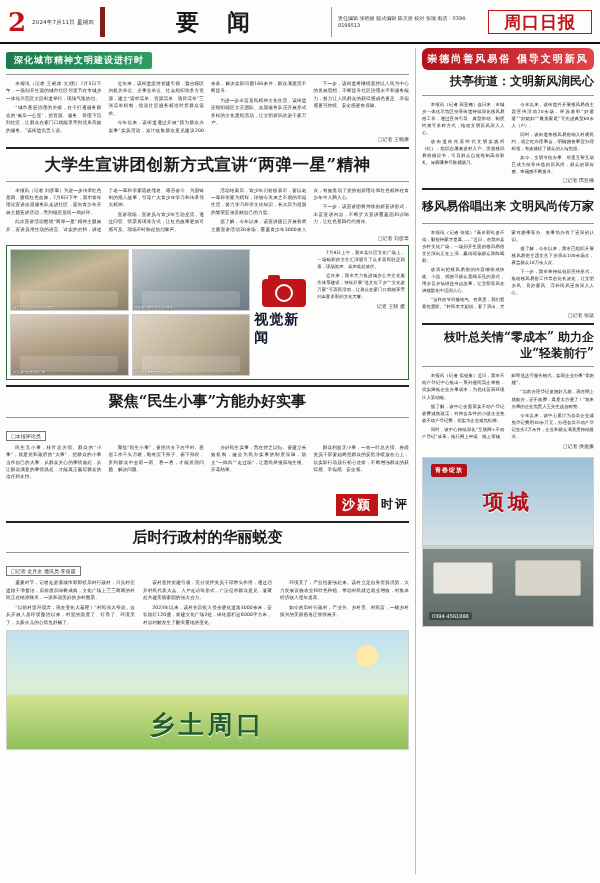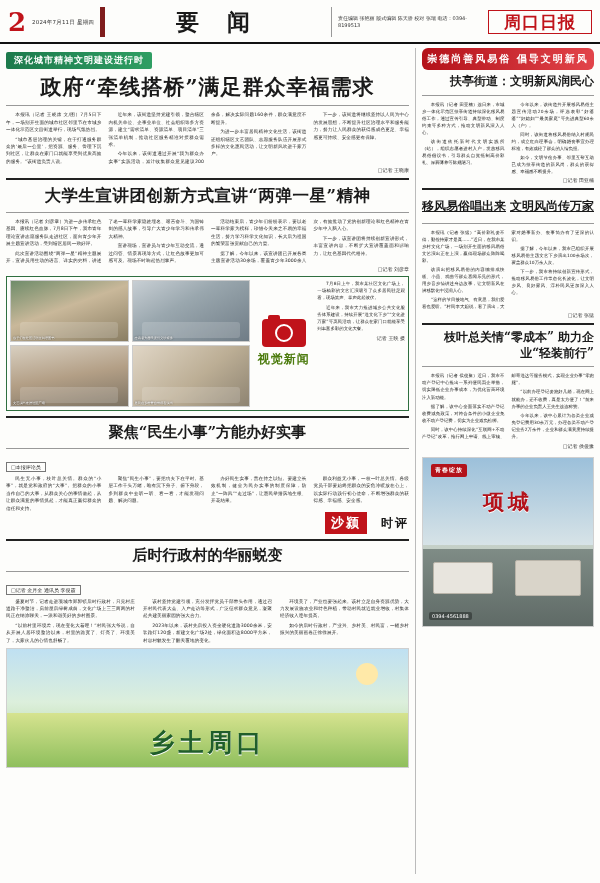--- a/index.html
+++ b/index.html
@@ -234,24 +234,24 @@
   }
   .camera-icon::after {
     content: "";
     position: absolute;
     left: 6px; top: -4px;
     width: 12px; height: 5px;
     background: #c0131a;
     border-radius: 2px 2px 0 0;
   }
   .visual-news {
-    font-size: 12px;
-    font-weight: bold;
-    font-family: "DejaVu Serif", "Liberation Serif", serif;
-    color: #4d7c0f;
+    font-size: 14px;
+    font-weight: bold;
+    font-family: "DejaVu Serif", "Liberation Serif", serif;
+    color: #0f172a;
     writing-mode: horizontal-tb;
     letter-spacing: 1px;
   }
   .photo-text {
     width: 92px;
     font-size: 4.4px;
     line-height: 1.6;
     text-align: justify;
     color: #262626;
   }
@@ -265,22 +265,22 @@
     font-size: 13px;
     font-weight: bold;
     font-family: "DejaVu Serif", "Liberation Serif", serif;
     padding: 2px 6px;
     letter-spacing: 2px;
   }
   .stamp-row {
     display: flex;
     align-items: center;
     justify-content: flex-end;
-    gap: 14px;
-    margin-top: 0;
+    gap: 3px;
+    margin-top: 13px;
   }
   .stamp-sub {
     font-size: 12px;
     font-weight: bold;
     font-family: "DejaVu Serif", "Liberation Serif", serif;
     letter-spacing: 2px;
   }
 
   
   .side-banner {
@@ -381,21 +381,20 @@
   </div>
 
   <div class="content">
 
     <div class="col-main">
 
       <div>
         <div style="text-align:left">
           <span class="kicker">深化城市精神文明建设进行时</span>
         </div>
-        <div class="headline-main">政府“牵线搭桥”满足群众幸福需求</div>
         <div class="rule-thin"></div>
         <div class="cols4 body-text">
           <p>本报讯（记者 王晓康 文/图）7月5日下午，一场别开生面的城市社区邻里节在市城乡一体化示范区文昌街道举行，现场气氛热烈。</p>
           <p>“城市基层治理的关键，在于打通服务群众的‘最后一公里’，把资源、服务、管理下沉到社区，让群众在家门口就能享受到优质高效的服务。”该街道负责人说。</p>
           <p>近年来，该街道坚持党建引领，整合辖区内机关单位、企事业单位、社会组织等多方资源，建立“需求清单、资源清单、项目清单”三张清单机制，推动社区服务精准对接群众需求。</p>
           <p>今年以来，该街道通过开展“我为群众办实事”实践活动，累计收集群众意见建议200余条，解决实际问题160余件，群众满意度不断提升。</p>
           <p>为进一步丰富居民精神文化生活，该街道还组织辖区文艺团队、志愿服务队伍开展形式多样的文化惠民活动，让文明新风吹进千家万户。</p>
           <p>下一步，该街道将继续坚持以人民为中心的发展思想，不断提升社区治理水平和服务能力，努力让人民群众的获得感成色更足、幸福感更可持续、安全感更有保障。</p>
         </div>
         <div class="byline">□记者 王晓康</div>
@@ -498,21 +497,21 @@
           <p>今年以来，该街道共开展移风易俗主题宣传活动20余场，评选表彰“好婆婆”“好媳妇”“最美家庭”等先进典型60余人（户）。</p>
           <p>同时，该街道将移风易俗纳入村规民约，成立红白理事会，明确婚丧事宜办理标准，有效减轻了群众的人情负担。</p>
           <p>如今，文明节俭办事、邻里互帮互助已成为扶亭街道的新风尚，群众的获得感、幸福感不断提升。</p>
         </div>
         <div class="byline">□记者 田亚楠</div>
       </div>
 
       <div class="rule-thick"></div>
 
       <div>
-        <div style="display:flex; justify-content:space-between; gap:4px;text-decoration:underline;">
+        <div style="display:flex; justify-content:space-between; gap:4px;">
           <div class="side-head" style="flex:1">移风易俗唱出来</div>
           <div class="side-head" style="flex:1">文明风尚传万家</div>
         </div>
         <div class="rule-thin"></div>
         <div class="side-cols2 side-body">
           <p>本报讯（记者 张猛）“高价彩礼要不得，勤俭持家才是真……”近日，在我市某乡村文化广场，一场别开生面的移风易俗文艺演出正在上演，赢得现场群众阵阵喝彩。</p>
           <p>该演出把移风易俗的内容编排成快板、小品、戏曲等群众喜闻乐见的形式，用乡音乡情讲述身边故事，让文明新风在潜移默化中浸润人心。</p>
           <p>“这样的节目接地气、有意思，我们爱看也爱听。”村民李大姐说，看了演出，大家对婚事新办、丧事简办有了更深的认识。</p>
           <p>据了解，今年以来，我市已组织开展移风易俗主题文艺下乡演出100余场次，覆盖群众10万余人次。</p>
           <p>下一步，我市将持续创新宣传形式，推动移风易俗工作常态化长效化，让文明乡风、良好家风、淳朴民风更加深入人心。</p>

